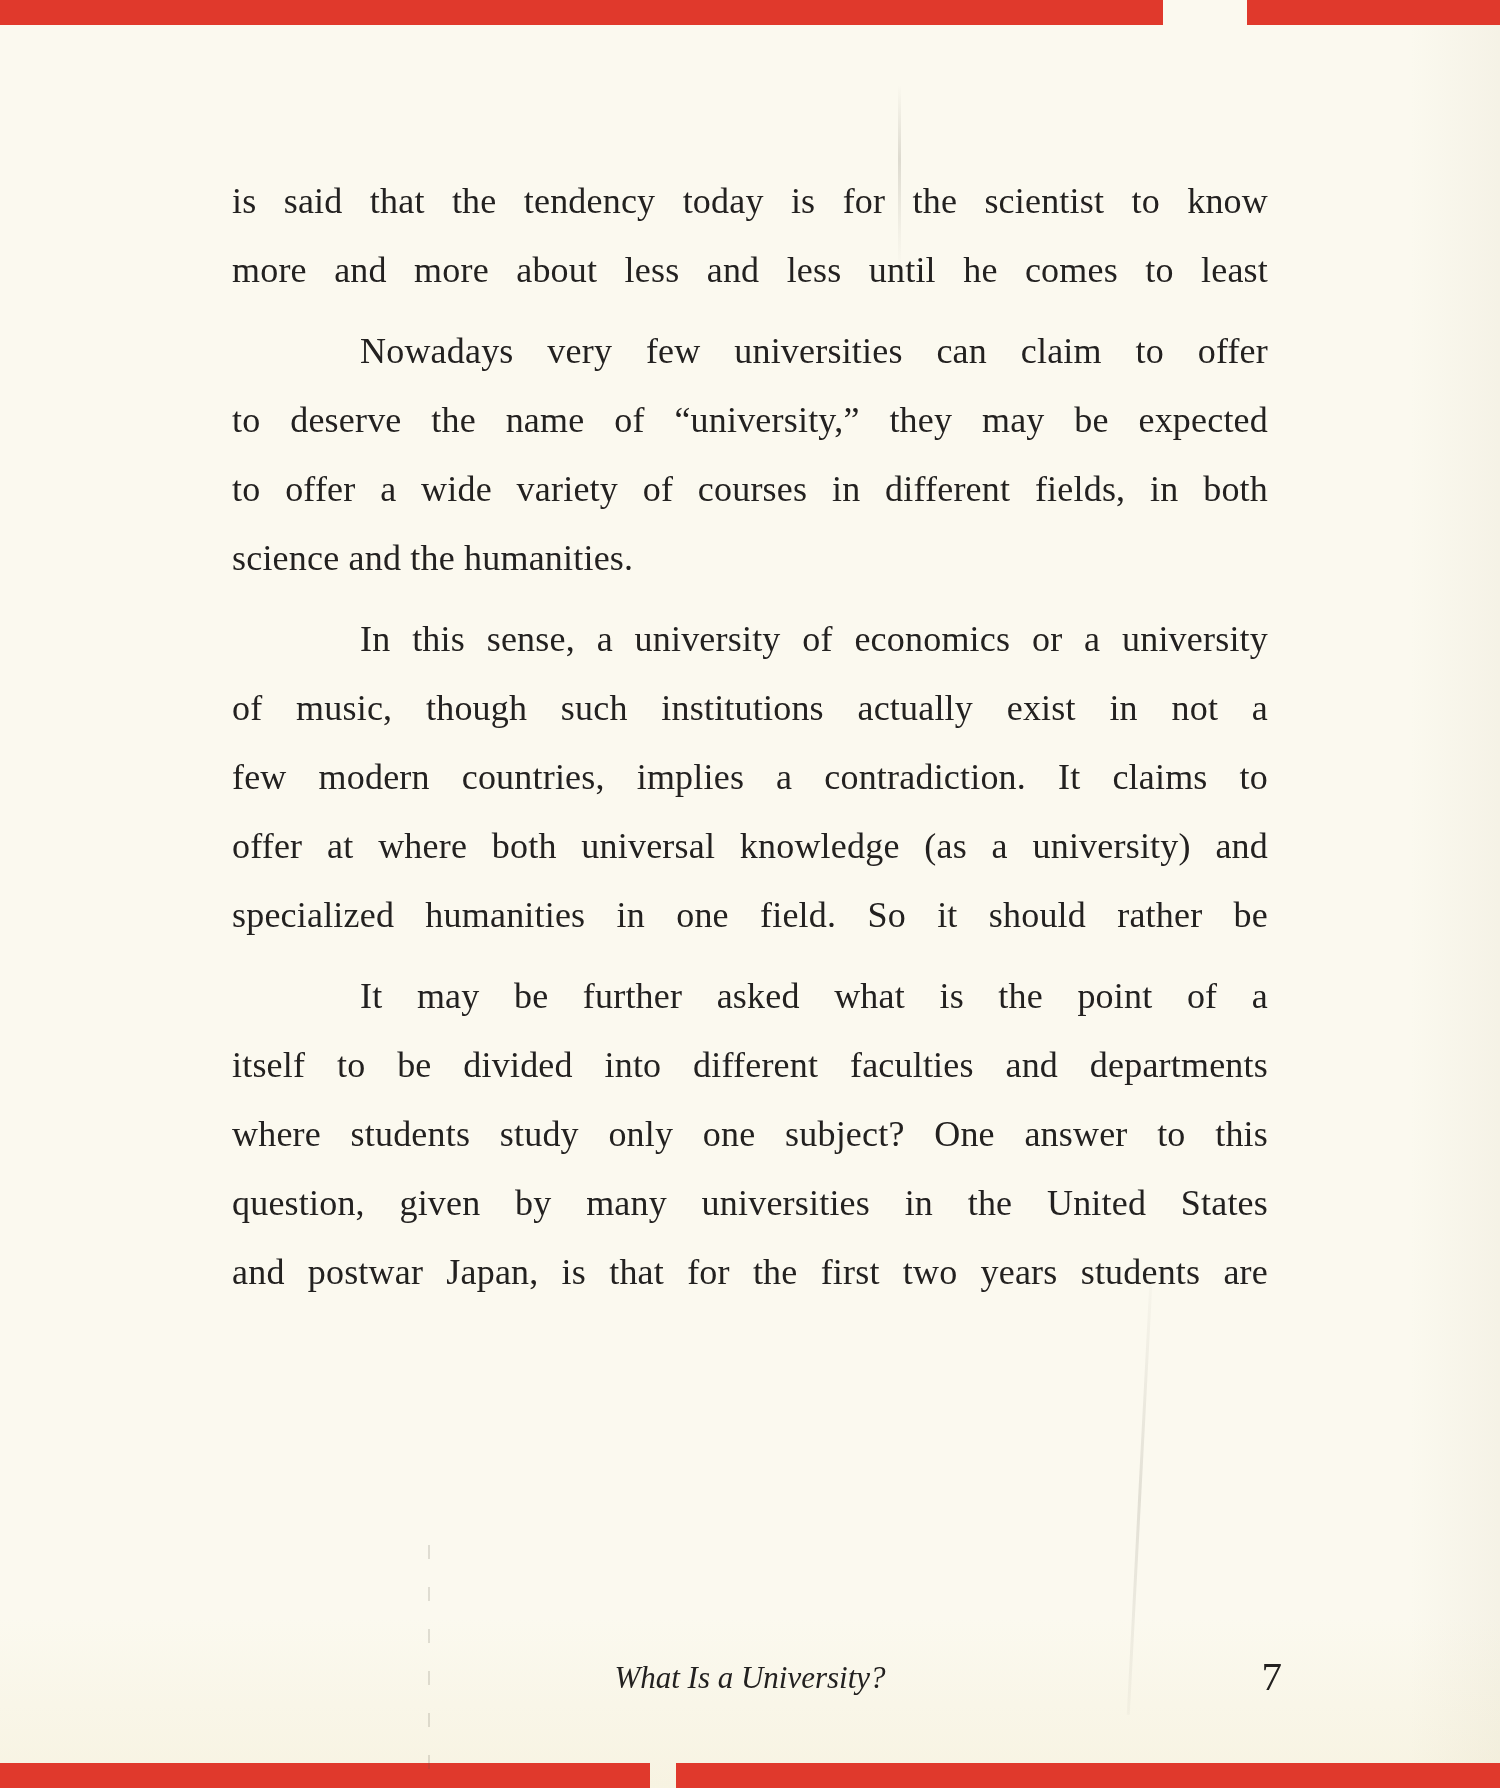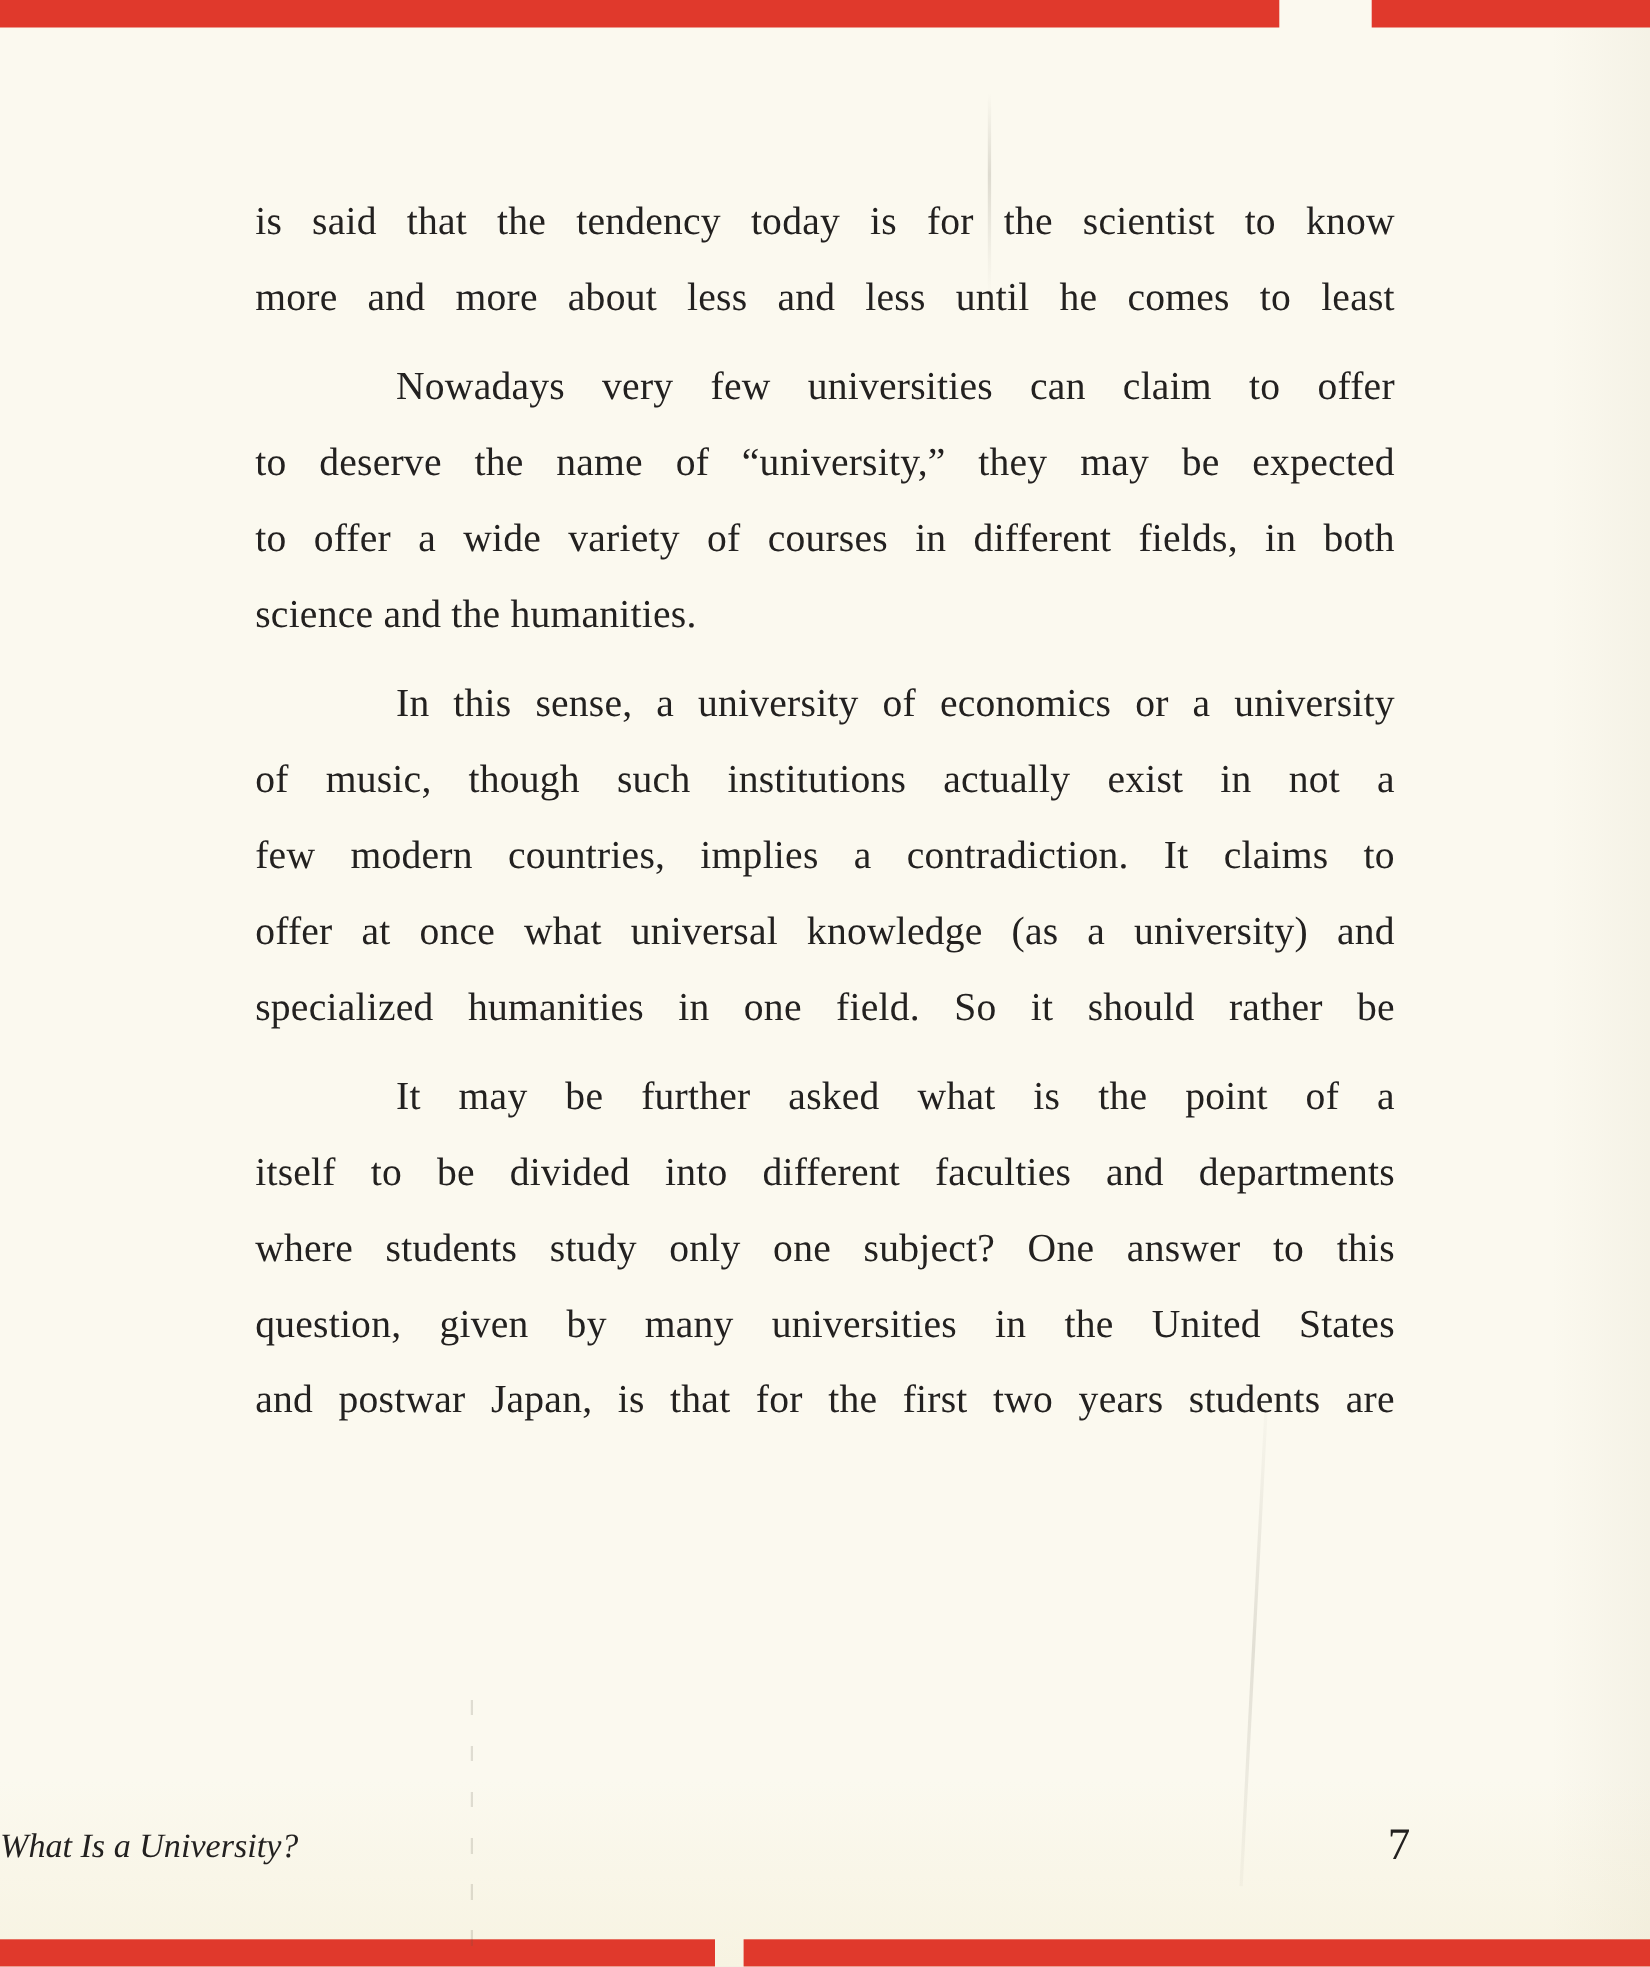--- a/index.html
+++ b/index.html
@@ -81,20 +81,21 @@
   .line.indent { text-indent: 128px; }
   
   .footer {
     position: absolute;
     left: 0; top: 1655px;
     width: 100%;
     height: 60px;
   }
   .running-title {
     display: block;
+    text-align: center;
     font-style: italic;
     font-size: 31px;
     line-height: 46px;
   }
   .page-number {
     position: absolute;
     right: 218px;
     top: -4px;
     font-size: 41px;
     line-height: 50px;
@@ -128,21 +129,21 @@
       <div class="line indent">Nowadays very few universities can claim to offer</div>
       <div class="line">to deserve the name of “university,” they may be expected</div>
       <div class="line">to offer a wide variety of courses in different fields, in both</div>
       <div class="line last">science and the humanities.</div>
     </div>
 
     <div class="paragraph">
       <div class="line indent">In this sense, a university of economics or a university</div>
       <div class="line">of music, though such institutions actually exist in not a</div>
       <div class="line">few modern countries, implies a contradiction. It claims to</div>
-      <div class="line">offer at once what universal knowledge (as a university) and</div>
+      <div class="line">offer at where both universal knowledge (as a university) and</div>
       <div class="line">specialized humanities in one field. So it should rather be</div>
     </div>
 
     <div class="paragraph">
       <div class="line indent">It may be further asked what is the point of a</div>
       <div class="line">itself to be divided into different faculties and departments</div>
       <div class="line">where students study only one subject? One answer to this</div>
       <div class="line">question, given by many universities in the United States</div>
       <div class="line">and postwar Japan, is that for the first two years students are</div>
     </div>

